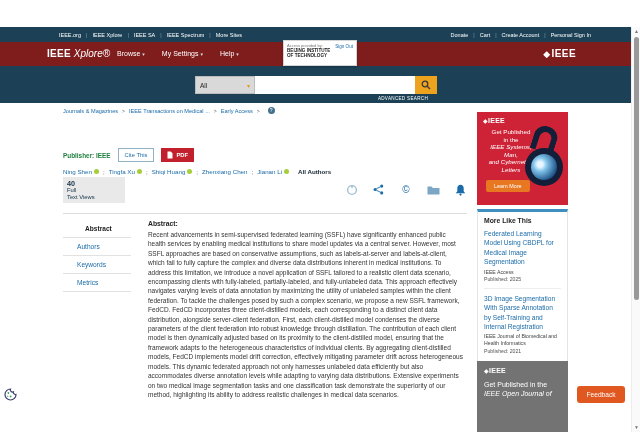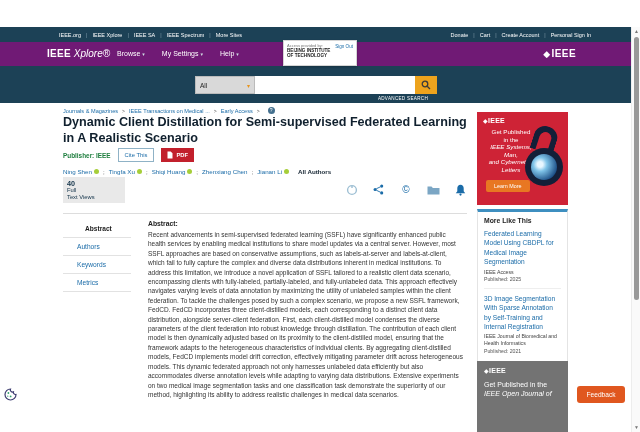--- a/index.html
+++ b/index.html
@@ -8,21 +8,21 @@
           font-family:"Liberation Sans", sans-serif; }
 
   
   .utility-bar { position:absolute; top:27px; left:0; right:9px; height:15px; background:#1c4156;
                  display:flex; justify-content:space-between; align-items:center; padding:0 40px 0 59px; }
   .util-links { list-style:none; display:flex; align-items:center; }
   .util-links li { color:#fff; font-size:5.5px; cursor:pointer; }
   .util-links li + li::before { content:"|"; color:#7d9aa9; margin:0 5px; }
 
   
-  .main-header { position:absolute; top:42px; left:0; right:9px; height:24px; background:#701a75; color:#fff; }
+  .main-header { position:absolute; top:42px; left:0; right:9px; height:24px; background:#7f1d1d; color:#fff; }
   .xplore-logo { position:absolute; left:47px; top:6px; font-size:10px; color:#fff; white-space:nowrap; }
   .xplore-logo .ieee-bold { font-weight:bold; letter-spacing:.3px; }
   .xplore-logo .xplore-italic { font-style:italic; }
   .header-nav { position:absolute; left:117px; top:8px; }
   .header-nav ul { list-style:none; display:flex; gap:17px; }
   .header-nav li { font-size:7px; color:#fff; cursor:pointer; white-space:nowrap; }
   .header-nav .caret { font-size:5px; margin-left:2px; color:#cfdce4; }
   .access-box { position:absolute; left:283px; top:-2px; width:74px; height:26px; background:#fff;
                 border:1px solid #d5d5d5; box-shadow:0 1px 2px rgba(0,0,0,.25); padding:2px 3px; z-index:5; }
   .access-label { font-size:4px; color:#777; }
@@ -201,21 +201,20 @@
     <div class="advanced">ADVANCED SEARCH</div>
   </div>
 
   <div class="breadcrumb">
     <span class="crumb">Journals &amp; Magazines</span>
     <span class="crumb">IEEE Transactions on Medical ...</span>
     <span class="crumb">Early Access</span>
     <span class="info-icon">?</span>
   </div>
 
-  <h1 class="article-title">Dynamic Client Distillation for Semi-supervised Federated Learning in A Realistic Scenario</h1>
   <div class="publisher-row">
     <span class="publisher">Publisher: IEEE</span>
     <button class="cite-btn">Cite This</button>
     <button class="pdf-btn">
       <svg width="6" height="8" viewBox="0 0 6 8">
         <path d="M0.5 0.5 h3.2 l1.8 1.8 v5.2 h-5 z" fill="#fff"></path>
       </svg>
       <span>PDF</span>
     </button>
   </div>

